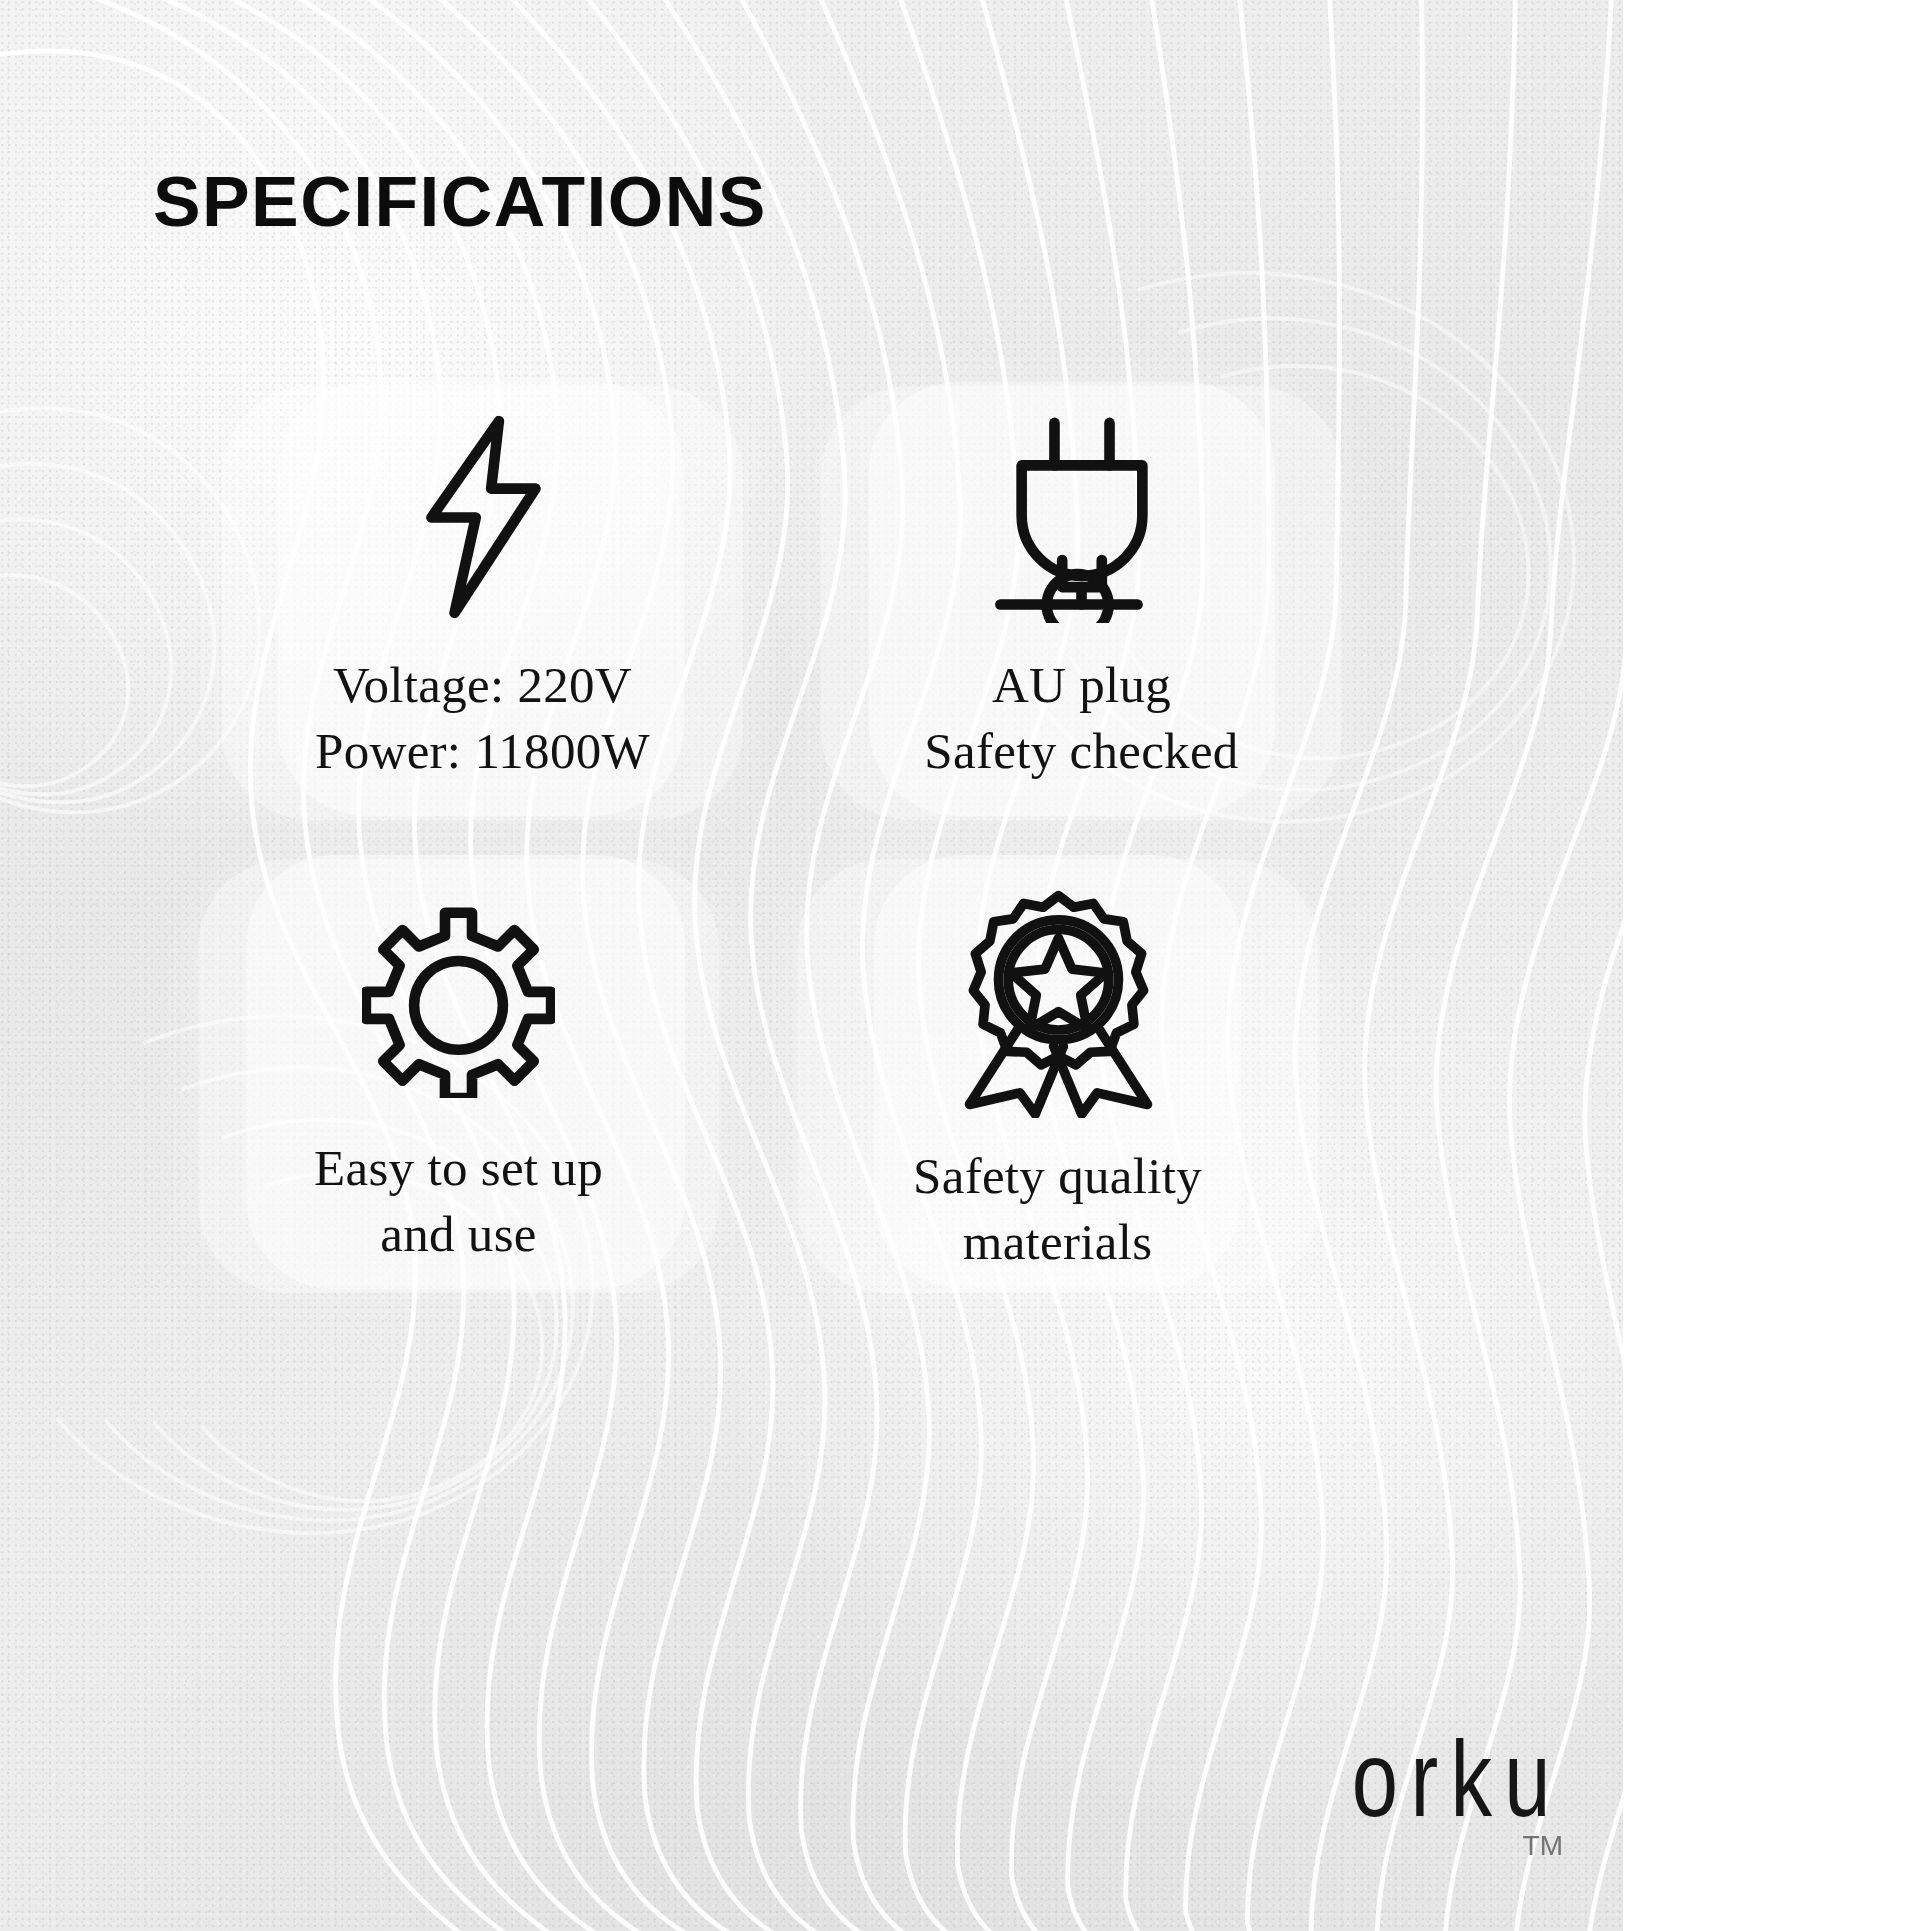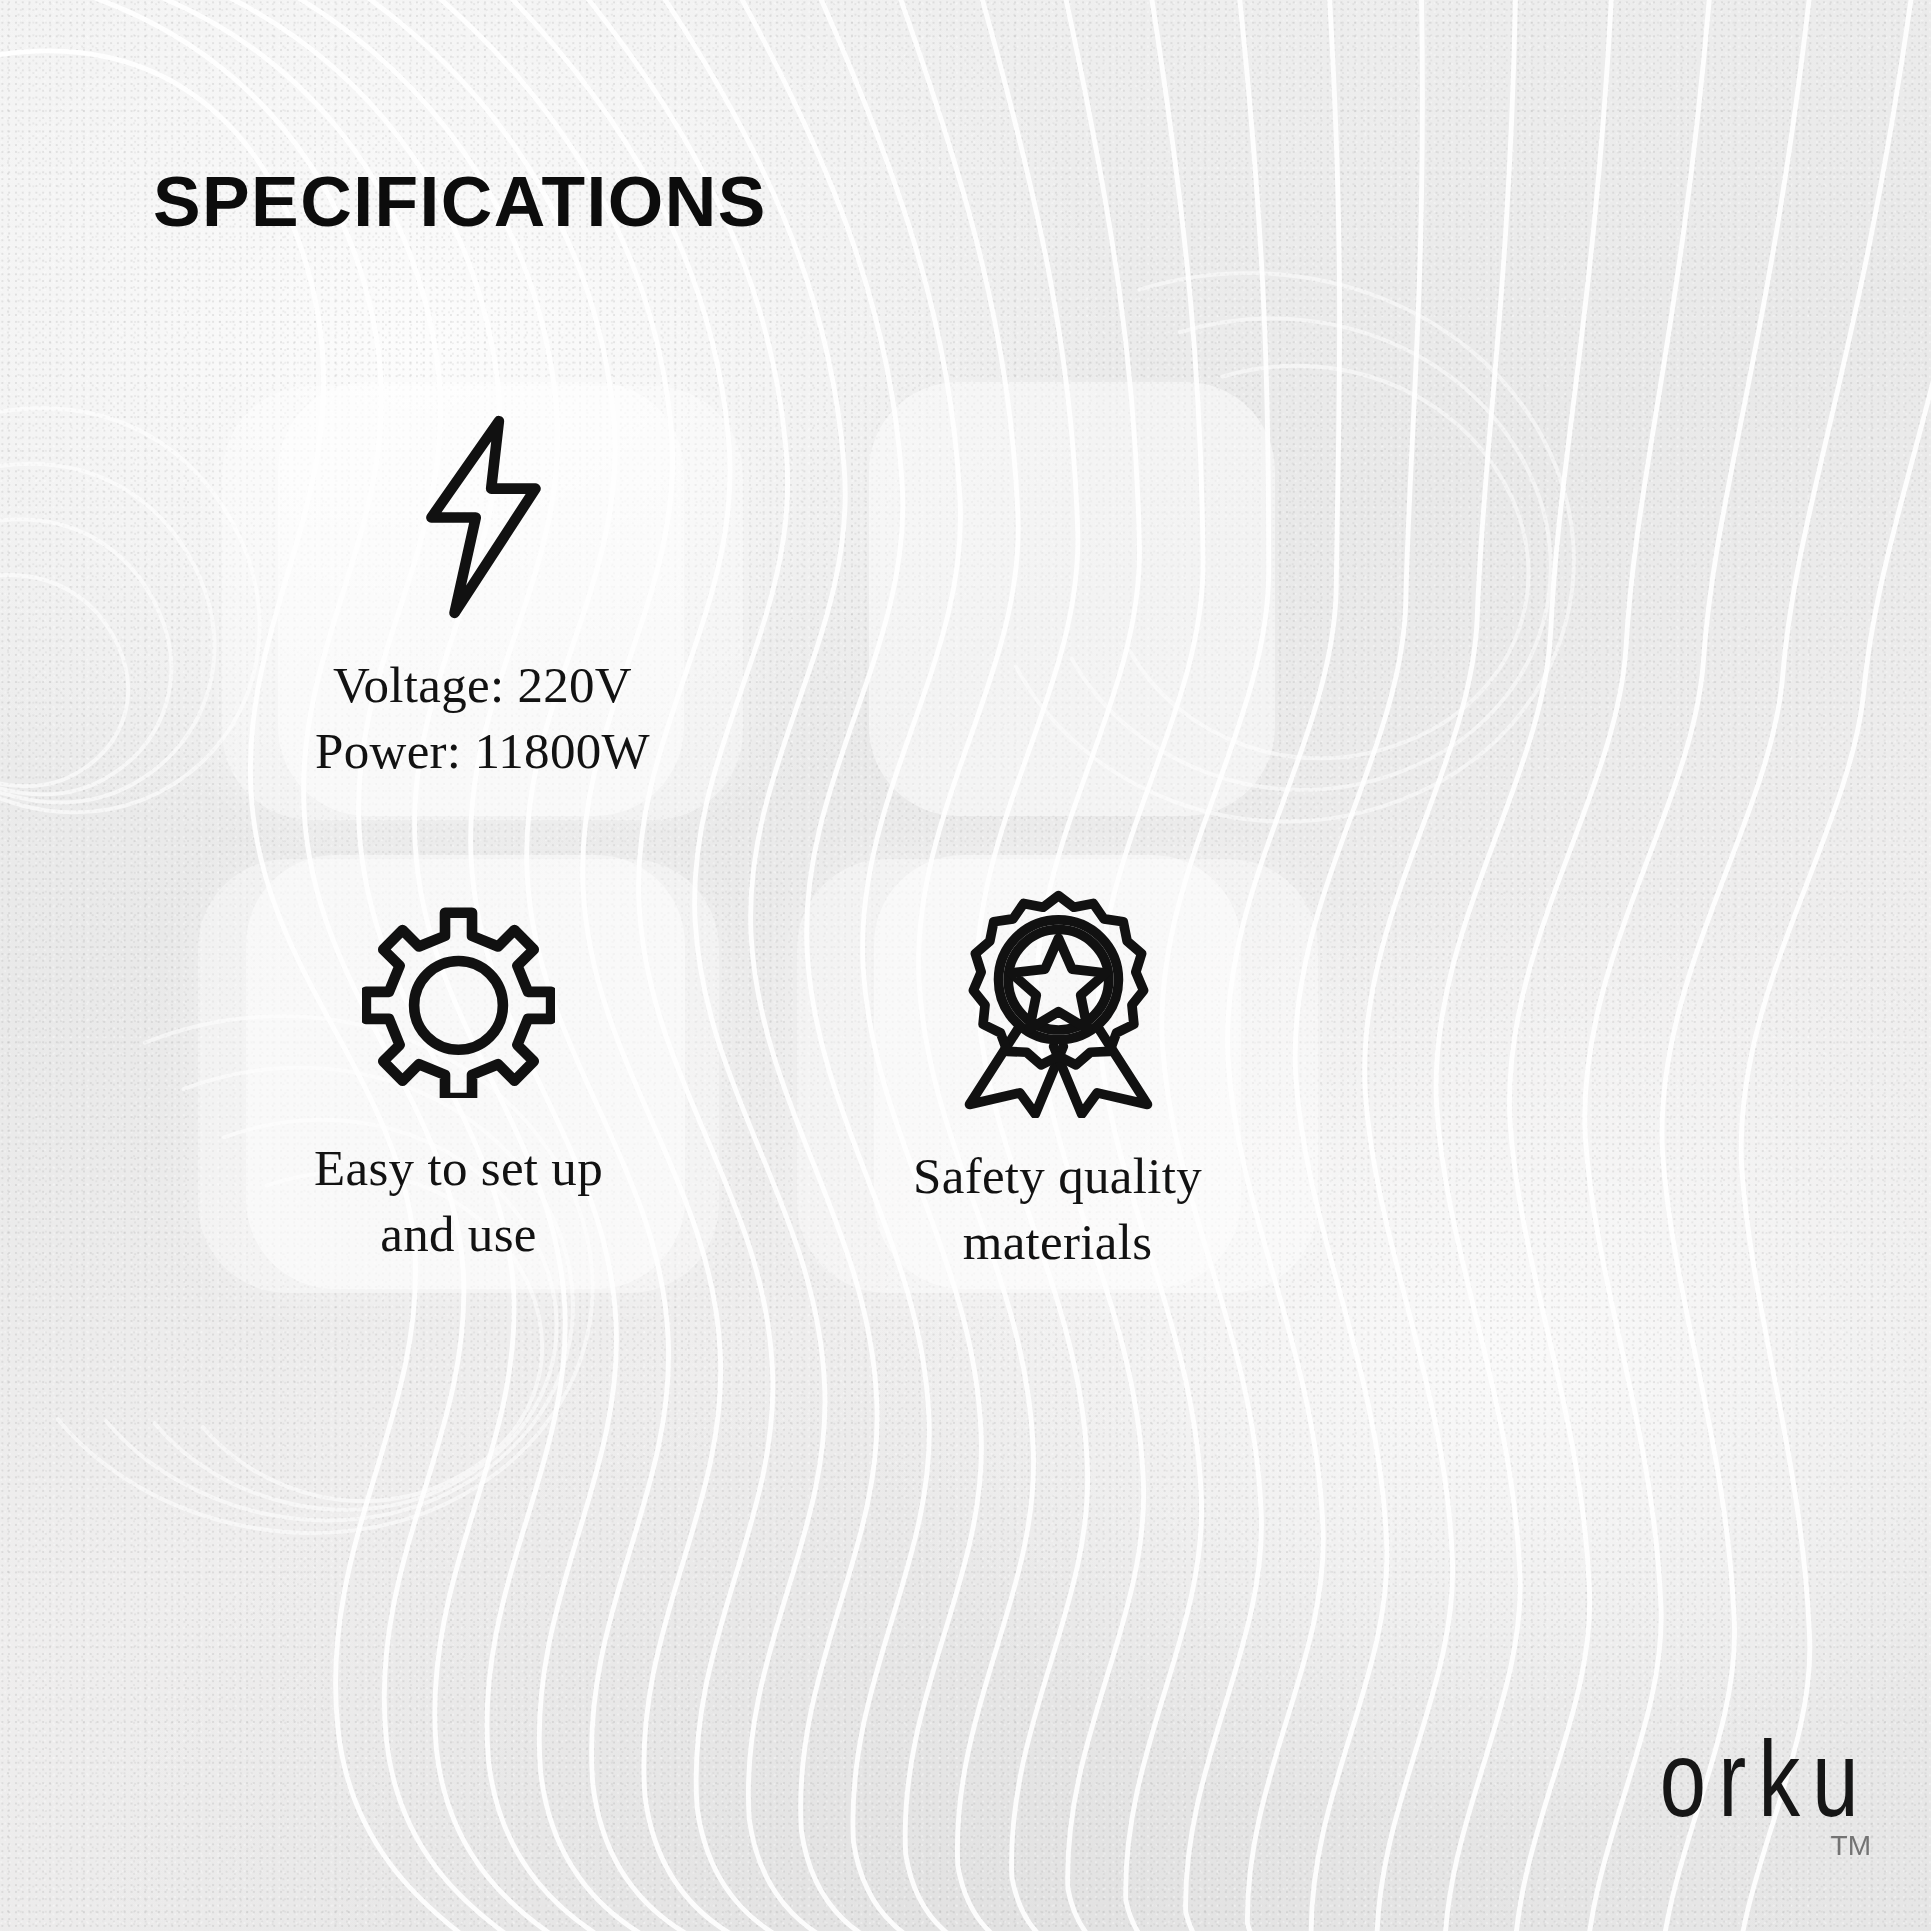--- a/index.html
+++ b/index.html
@@ -2,21 +2,21 @@
 <html><head>
 <meta charset="utf-8">
 <style>
   html, body {
     margin: 0;
     padding: 0;
     background: #ffffff;
   }
   #stage {
     position: relative;
-    width: 1931px;
+    width: 1623px;
     height: 1931px;
     overflow: hidden;
     background: #ececec;
     font-family: "Liberation Sans", sans-serif;
   }
 
   
   .bg-base {
     position: absolute;
     inset: 0;
@@ -206,20 +206,41 @@
   <div class="card" id="card-power" style="left:222px; top:386px; width:521px; height:434px;">
     <div class="card-icon" style="margin-top:27px;">
       <svg class="icon-svg" width="183" height="208" viewBox="0 0 190 215" xmlns="http://www.w3.org/2000/svg">
         <path d="M112 8 L42 108 L88 108 L66 207 L150 78 L104 78 Z" fill="none" stroke="#111111" stroke-width="11" stroke-linejoin="round" stroke-linecap="round"></path>
       </svg>
     </div>
     <div class="card-text" style="margin-top:31px;">Voltage: 220V
 Power: 11800W</div>
   </div>
 
+  <div class="card" id="card-plug" style="left:821px; top:386px; width:521px; height:434px;">
+    <div class="card-icon" style="margin-top:29px;">
+      <svg class="icon-svg" width="198" height="208" viewBox="0 0 205 215" xmlns="http://www.w3.org/2000/svg">
+        <g fill="none" stroke="#111111" stroke-width="11" stroke-linecap="round" stroke-linejoin="round">
+
+          <path d="M74 8 L74 52"></path>
+          <path d="M131 8 L131 52"></path>
+
+          <path d="M40 52 L165 52 L165 104 A62 62 0 0 1 40 104 Z"></path>
+
+          <path d="M82 150 L82 178 L123 178 L123 150"></path>
+
+          <path d="M102 178 L102 196"></path>
+          <path d="M18 196 L160 196"></path>
+          <path d="M130 196 A32 32 0 1 0 130 197"></path>
+        </g>
+      </svg>
+    </div>
+    <div class="card-text" style="margin-top:29px;">AU plug
+Safety checked</div>
+  </div>
 
   <div class="card" id="card-setup" style="left:198px; top:859px; width:521px; height:434px;">
     <div class="card-icon" style="margin-top:46px;">
       <svg class="icon-svg" width="193" height="193" viewBox="0 0 200 200" xmlns="http://www.w3.org/2000/svg">
         <g fill="none" stroke="#111111" stroke-width="11" stroke-linejoin="round" stroke-linecap="round">
           <path d="M86 8 L114 8 L114 32
                    L141 43 L158 26 L178 46 L161 63
                    L172 90 L196 90 L196 118 L172 118
                    L161 145 L178 162 L158 182 L141 165
                    L114 176 L114 200 L86 200 L86 176

